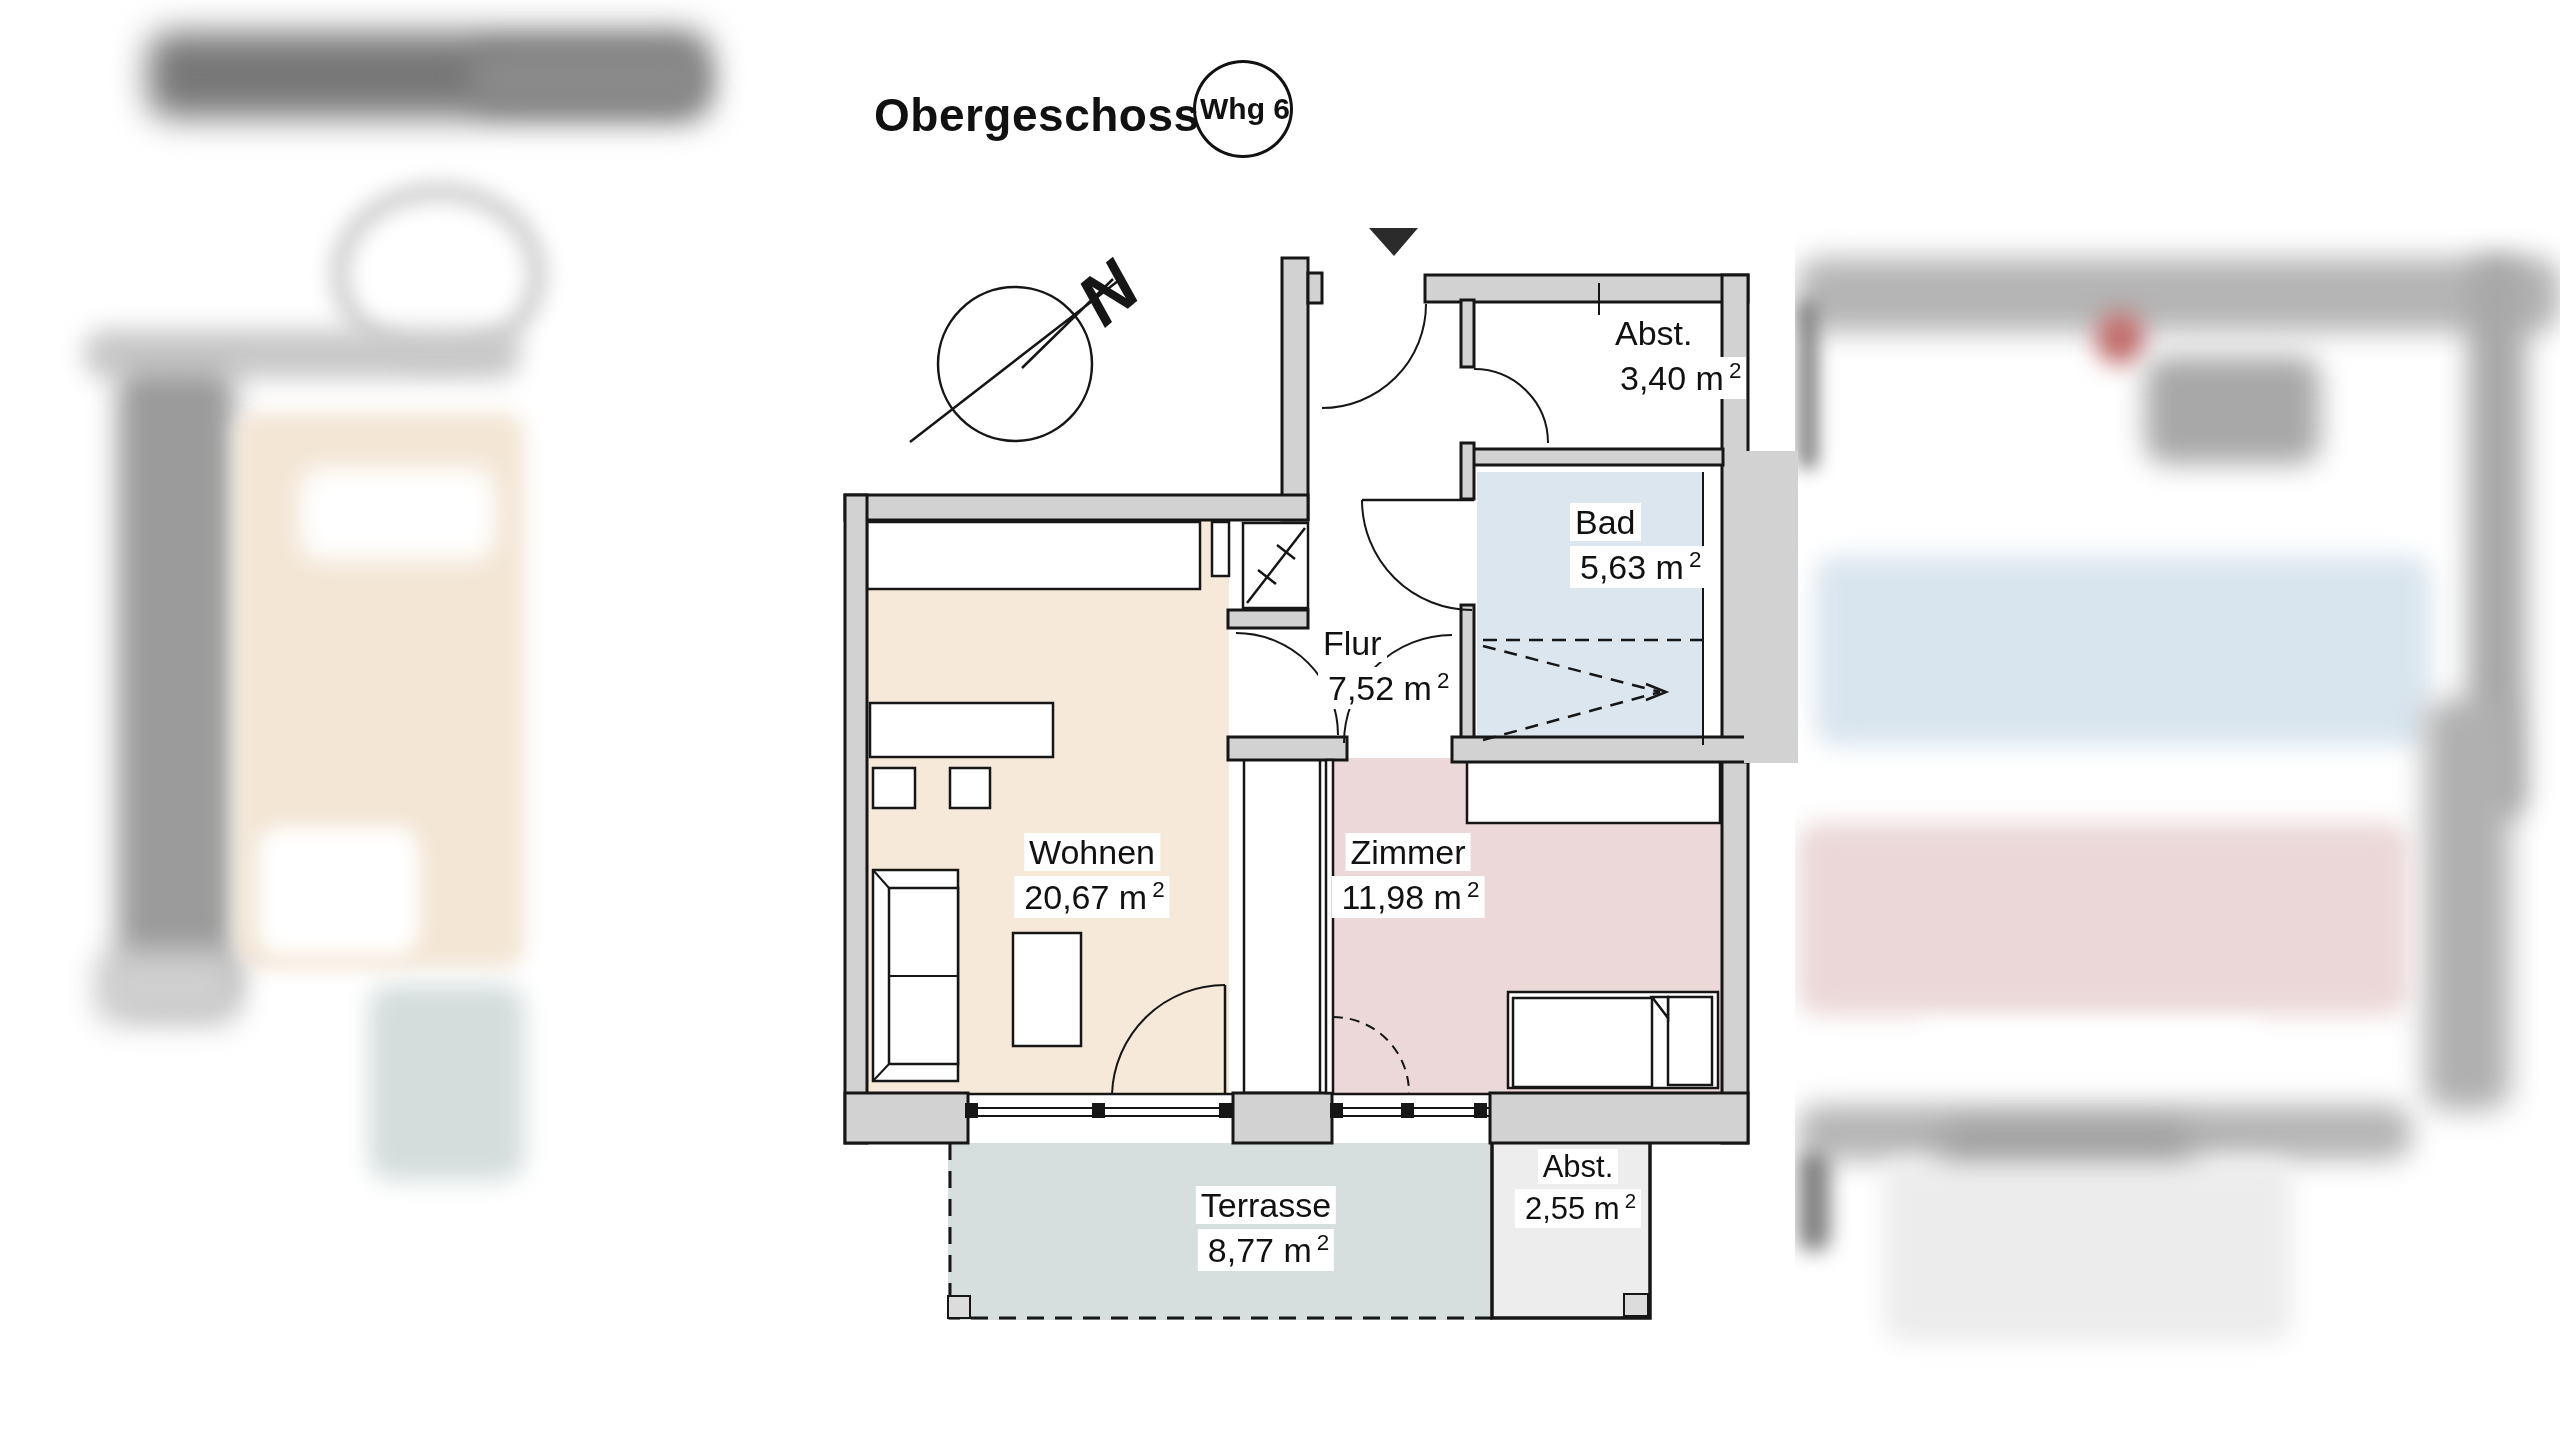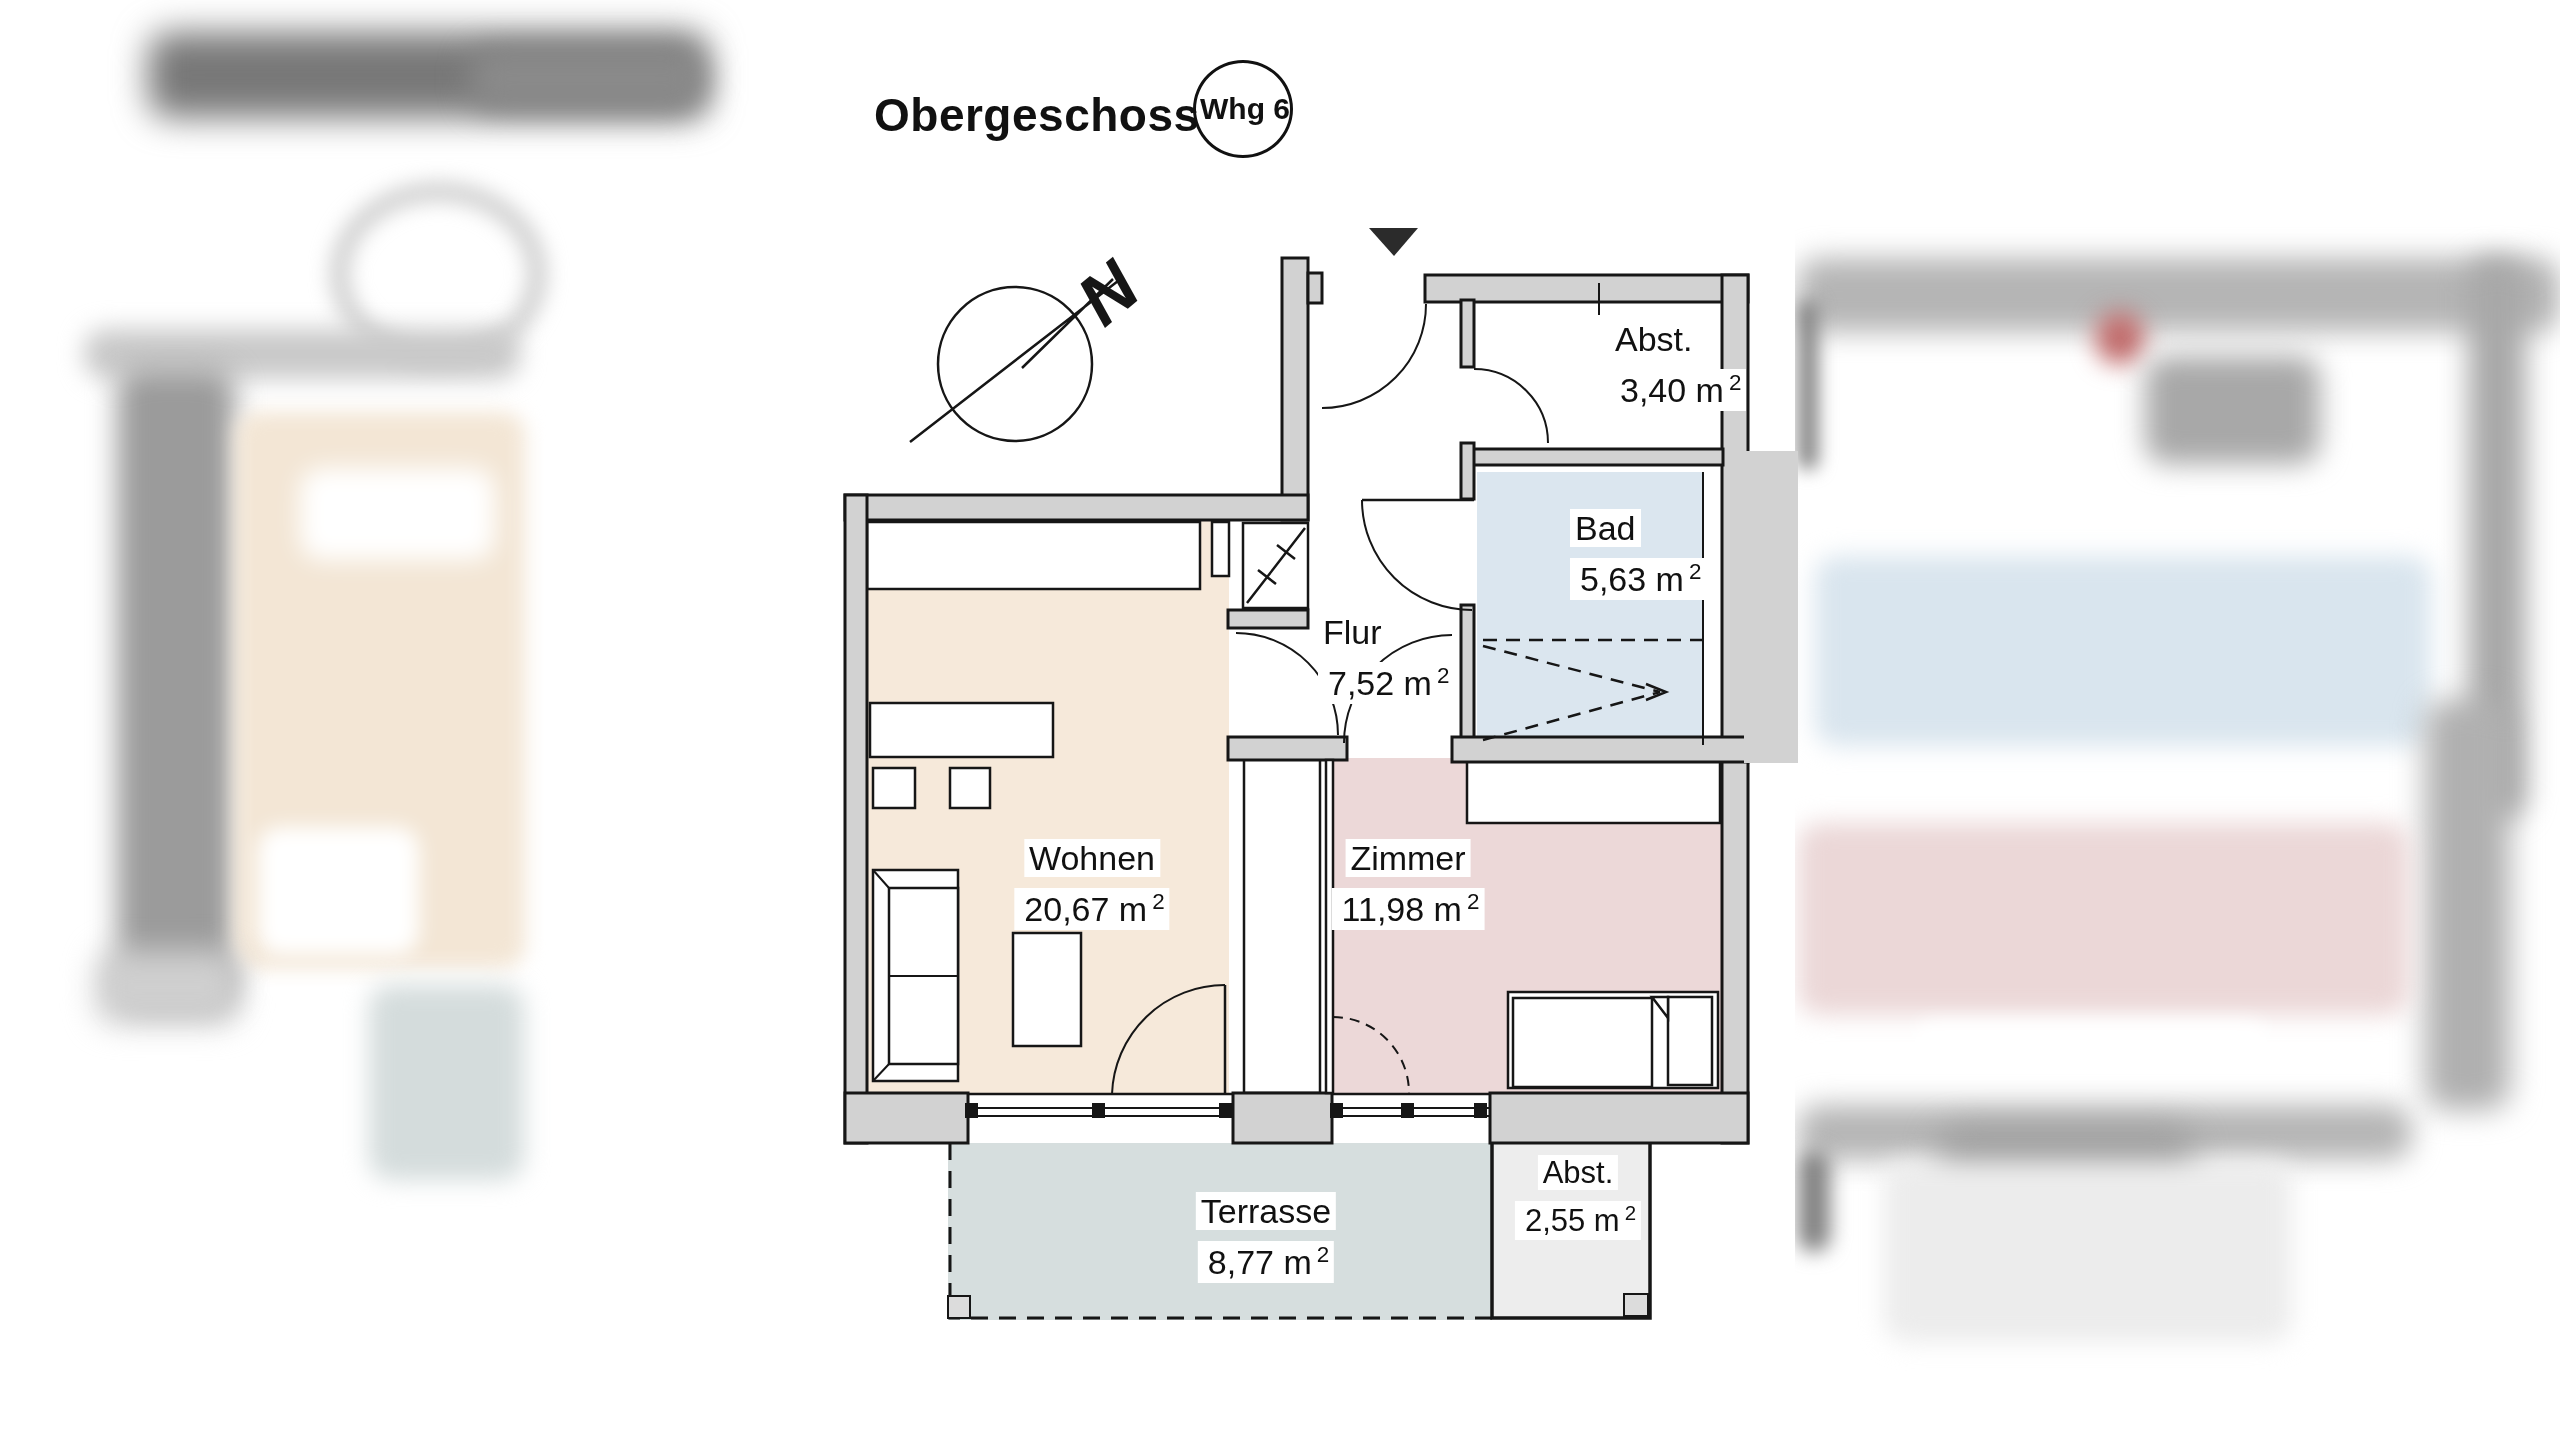--- a/index.html
+++ b/index.html
@@ -17,21 +17,21 @@
   svg#plan{position:absolute;left:820px;top:205px;width:980px;height:1185px;}
   .w   {stroke:#161616;stroke-width:3;}
   .fu  {fill:#ffffff;stroke:#161616;stroke-width:2.5;}
   .ln  {stroke:#161616;fill:none;stroke-width:2;}
   .ln25{stroke:#161616;fill:none;stroke-width:2.5;}
   .dsh {stroke-dasharray:14 9;}
   .dsh2{stroke-dasharray:10 7;}
   
   .lbl{position:absolute;font-size:34px;line-height:1.0;white-space:nowrap;}
   .lbl.center{transform:translateX(-50%);text-align:center;}
-  .lbl .line{margin:11px 0;}
+  .lbl .line{margin:5px 0;}
   .lbl .line span{display:inline-block;background:#fff;padding:2px 5px;}
   .lbl sup{font-size:0.66em;line-height:0;}
 </style>
 </head>
 <body>
 
 <div id="stage">
 
   <div class="blur-panel" style="left:0;width:770px;">
     <div class="blob" style="left:148px;top:32px;width:560px;height:86px;background:#787878;filter:blur(17px);"></div>
@@ -178,21 +178,21 @@
   <div class="lbl" style="left:1610px;top:309px;">
     <div class="line"><span>Abst.</span></div>
     <div class="line"><span><span>3,40 m</span><sup>2</sup></span></div>
   </div>
 
   <div class="lbl" style="left:1553px;top:498px;padding-left:17px;">
     <div class="line"><span>Bad</span></div>
     <div class="line"><span><span>5,63 m</span><sup>2</sup></span></div>
   </div>
 
-  <div class="lbl" style="left:1318px;top:602px;">
+  <div class="lbl" style="left:1318px;top:619px;">
     <div class="line"><span>Flur</span></div>
     <div class="line"><span><span>7,52 m</span><sup>2</sup></span></div>
   </div>
 
   <div class="lbl center" style="left:1092px;top:828px;">
     <div class="line"><span>Wohnen</span></div>
     <div class="line"><span><span>20,67 m</span><sup>2</sup></span></div>
   </div>
 
   <div class="lbl center" style="left:1408px;top:828px;">

